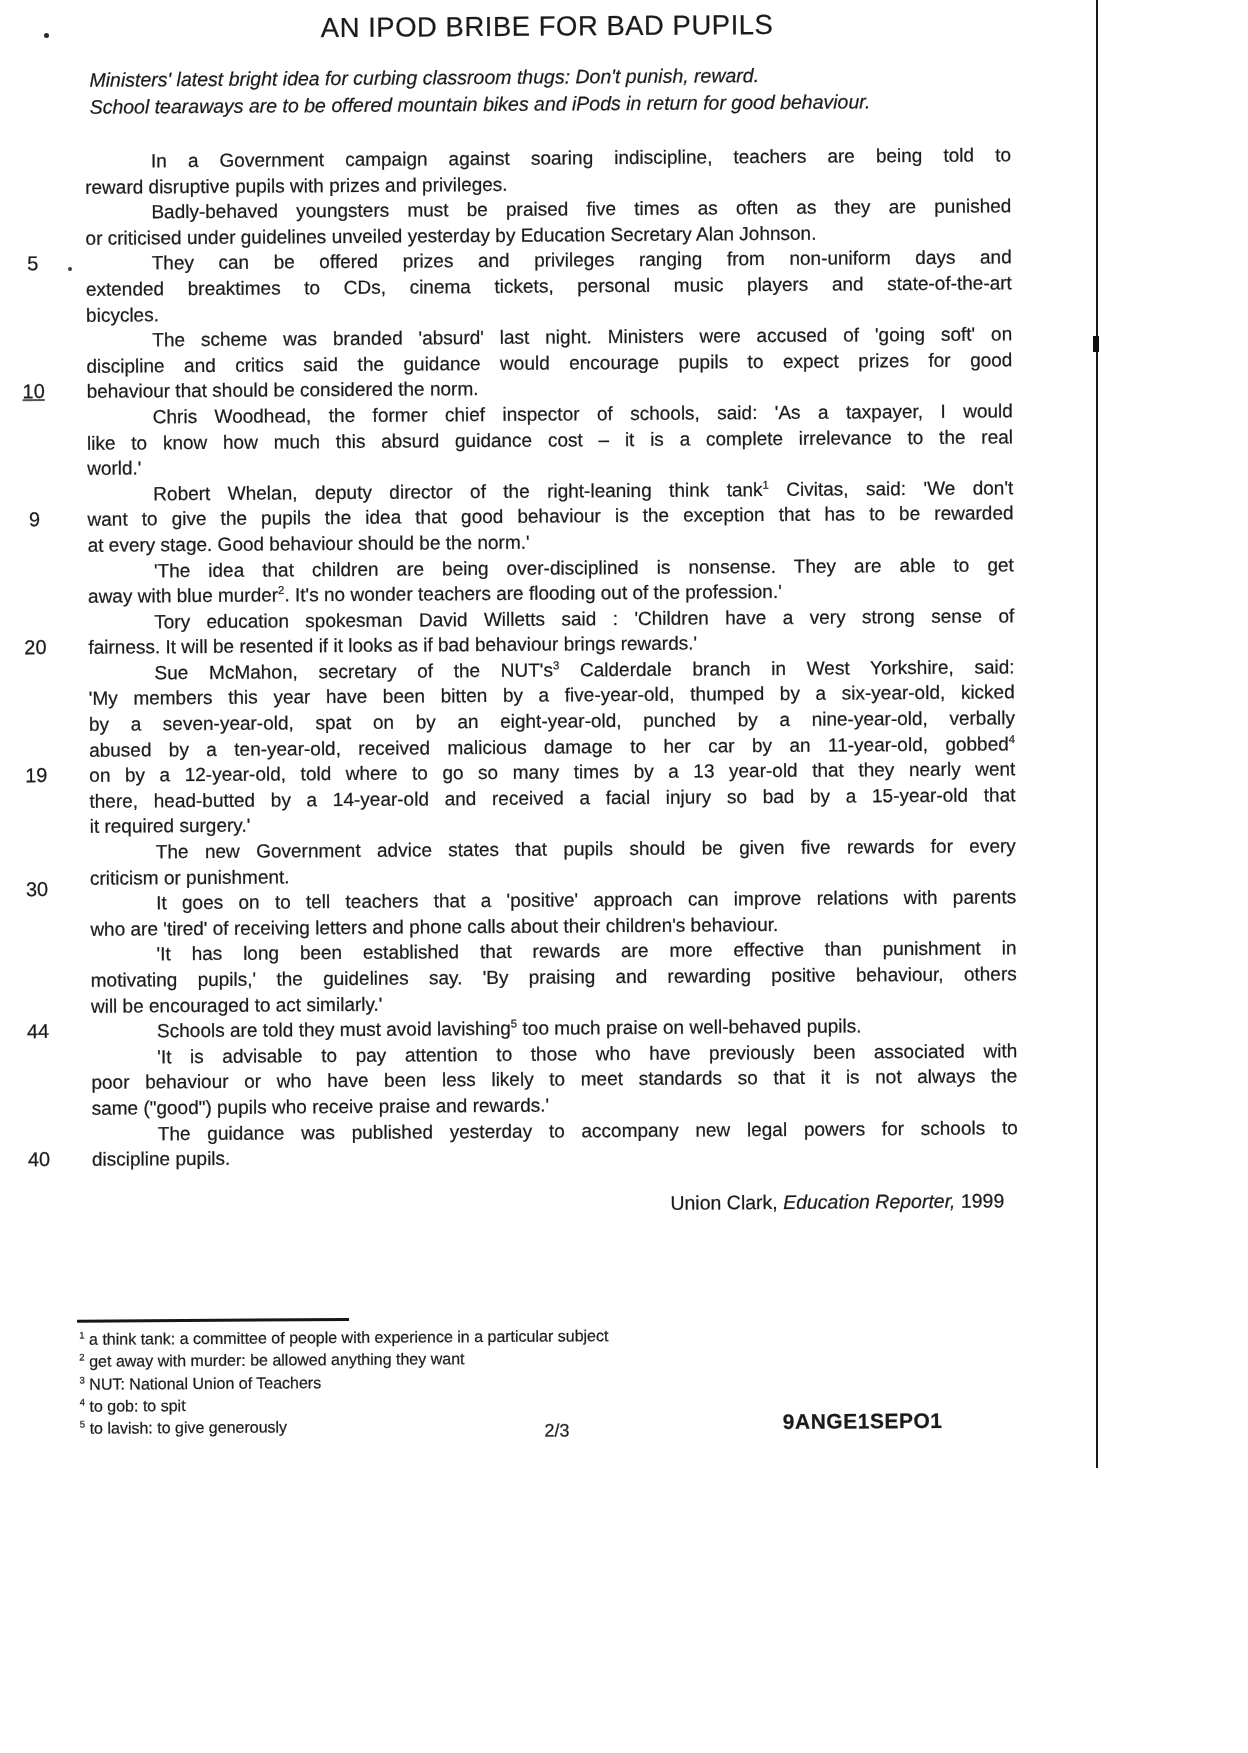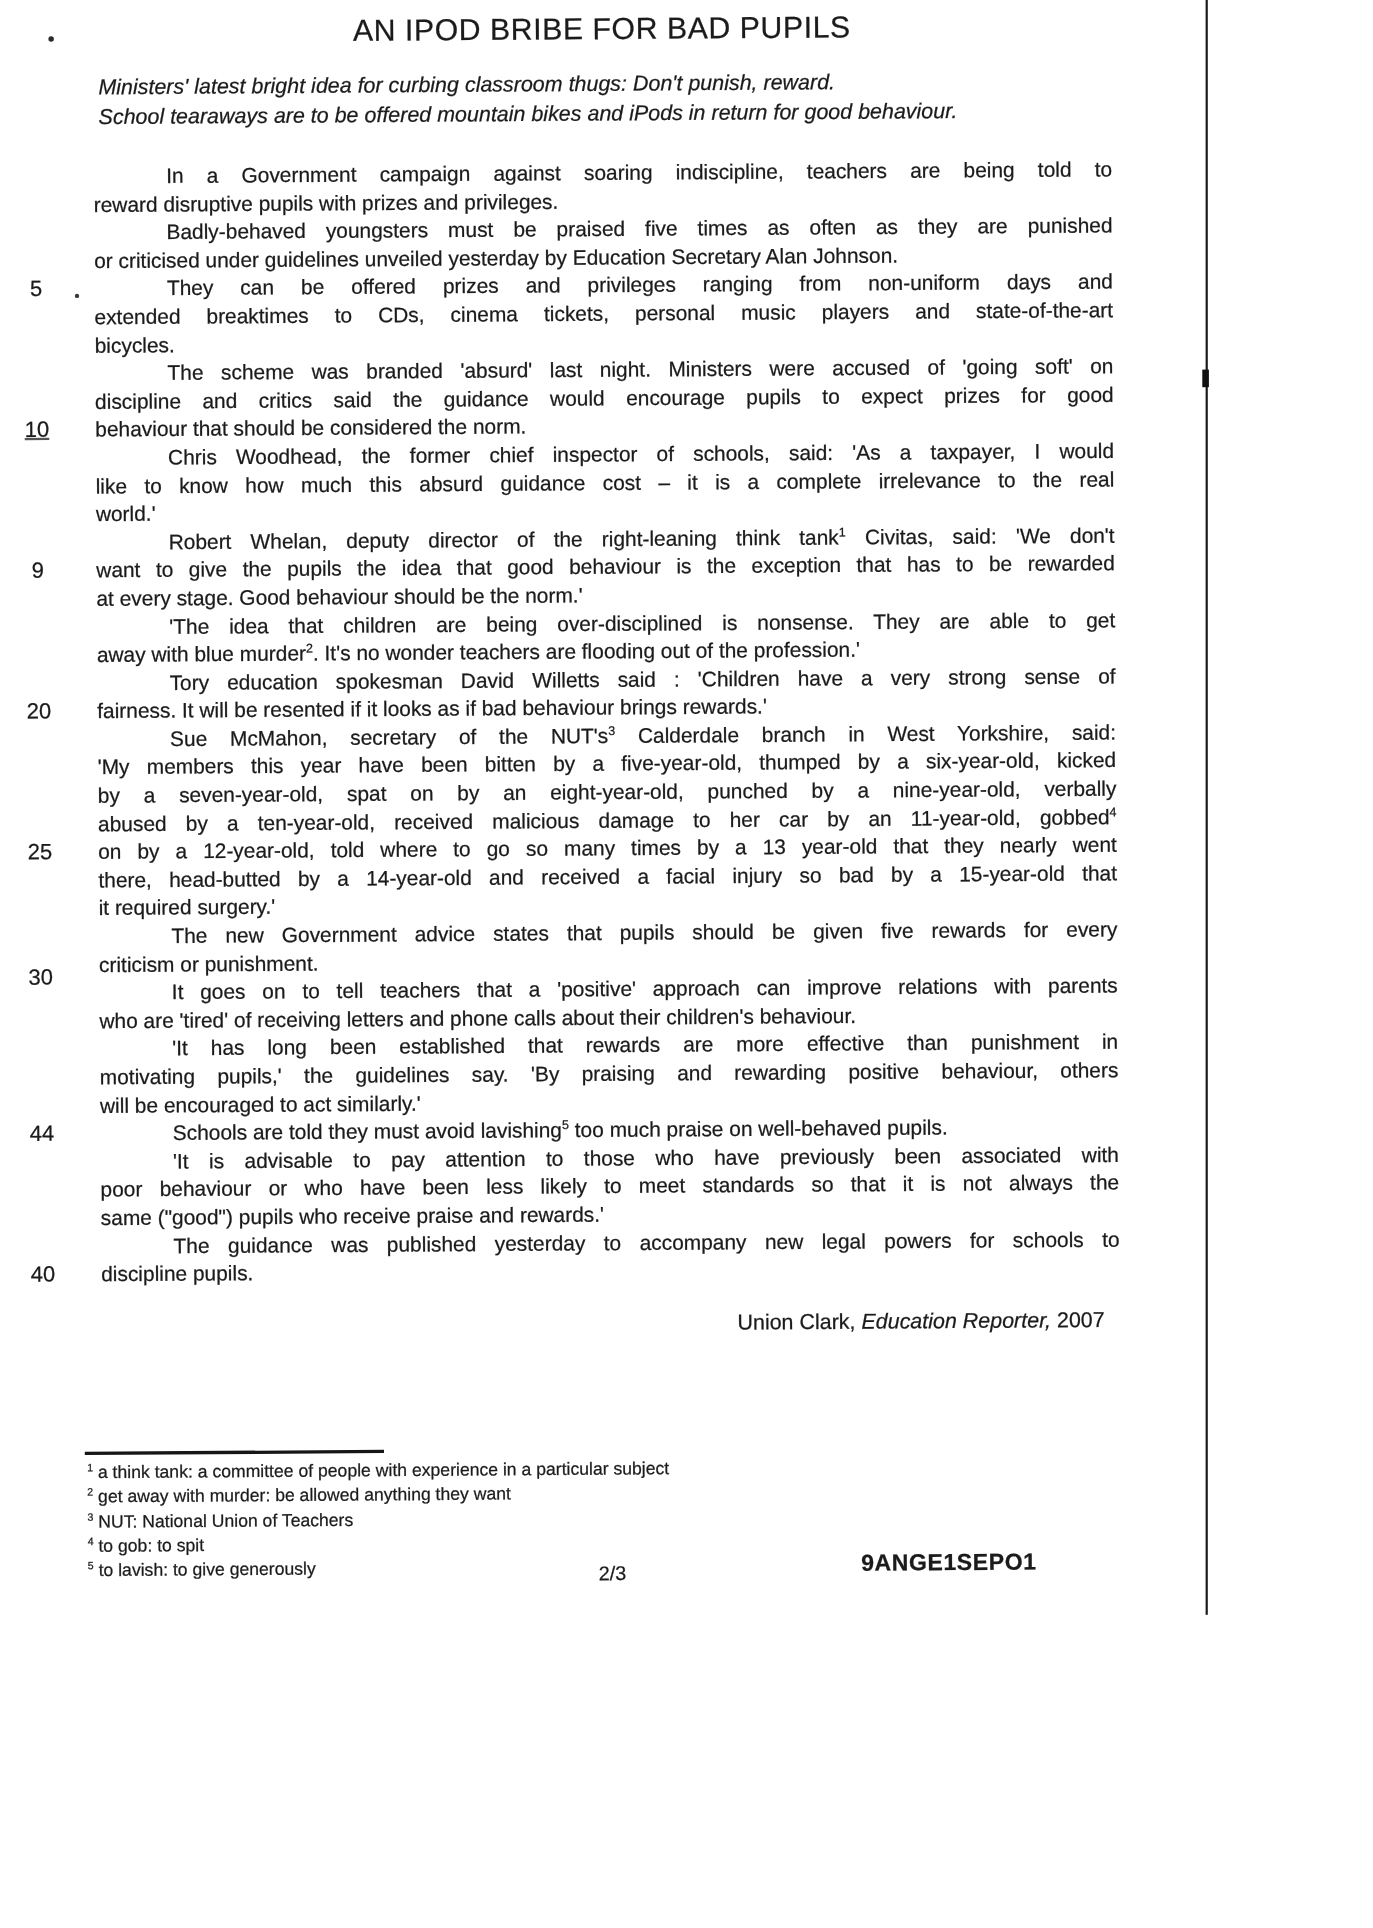--- a/index.html
+++ b/index.html
@@ -98,21 +98,21 @@
     <div class="standfirst">
       <div>Ministers' latest bright idea for curbing classroom thugs: Don't punish, reward.</div>
       <div>School tearaways are to be offered mountain bikes and iPods in return for good behaviour.</div>
     </div>
 
     <div class="margin-numbers" id="margin-numbers">
         <div class="lnum" style="top: 247.4px;">5</div>
         <div class="lnum" style="top: 375.4px; text-decoration: underline;">10</div>
         <div class="lnum" style="top: 503.4px;">9</div>
         <div class="lnum" style="top: 631.4px;">20</div>
-        <div class="lnum" style="top: 759.4px;">25</div>
+        <div class="lnum" style="top: 759.4px;">19</div>
         <div class="lnum" style="top: 873px;">30</div>
         <div class="lnum" style="top: 1015.4px;">44</div>
         <div class="lnum" style="top: 1143.4px;">40</div>
       </div>
 
     <div class="body" id="article-body">
         <div class="para">
           <div class="line first">In a Government campaign against soaring indiscipline, teachers are being told to</div>
           <div class="line plast">reward disruptive pupils with prizes and privileges.</div>
         </div>
@@ -180,21 +180,21 @@
         </div>
         <div class="para">
           <div class="line first">The guidance was published yesterday to accompany new legal powers for schools to</div>
           <div class="line plast">discipline pupils.</div>
         </div>
       </div>
 
     <div class="byline">
       <span>Union Clark,</span>
       <em>Education Reporter,</em>
-      <span>2007</span>
+      <span>1999</span>
     </div>
 
     <div class="fn-rule"></div>
 
     <div class="footnotes" id="footnotes">
         <div class="fn"><sup>1</sup> a think tank: a committee of people with experience in a particular subject</div>
         <div class="fn"><sup>2</sup> get away with murder: be allowed anything they want</div>
         <div class="fn"><sup>3</sup> NUT: National Union of Teachers</div>
         <div class="fn"><sup>4</sup> to gob: to spit</div>
         <div class="fn"><sup>5</sup> to lavish: to give generously</div>

